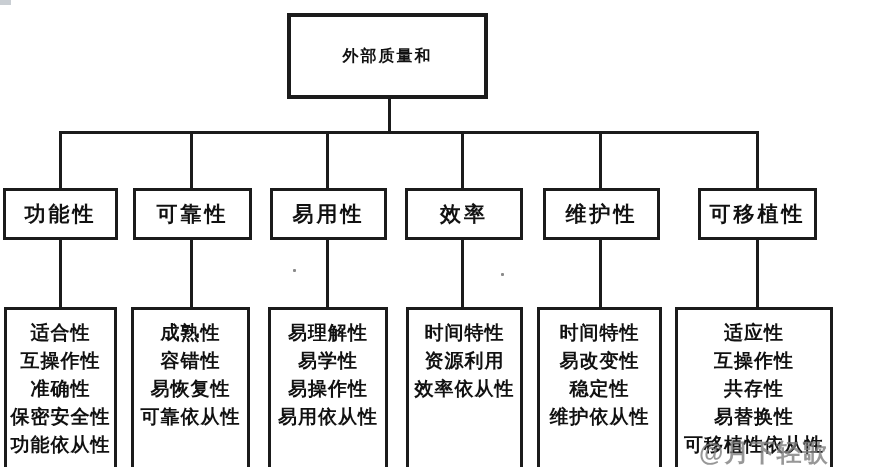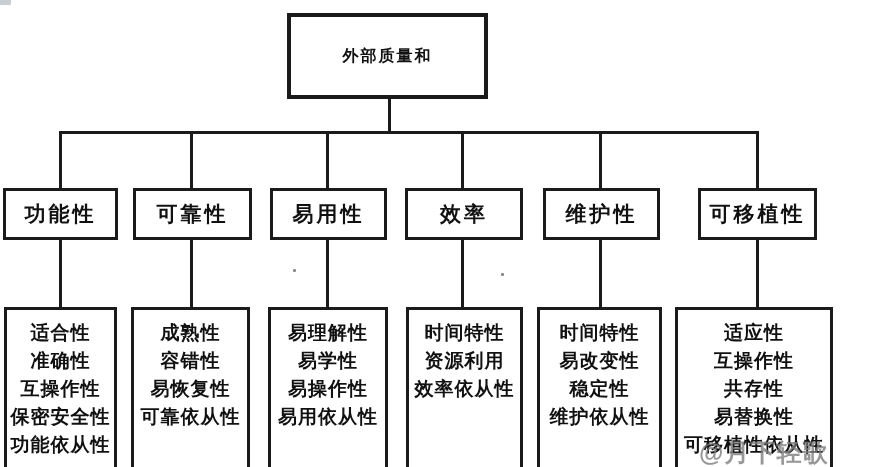--- a/index.html
+++ b/index.html
@@ -74,22 +74,22 @@
   <div class="conn" style="left:59px;top:240px;width:3px;height:67px;"></div>
   <div class="conn" style="left:190px;top:240px;width:3px;height:67px;"></div>
   <div class="conn" style="left:326px;top:240px;width:3px;height:67px;"></div>
   <div class="conn" style="left:461px;top:240px;width:3px;height:67px;"></div>
   <div class="conn" style="left:599px;top:240px;width:3px;height:67px;"></div>
   <div class="conn" style="left:756px;top:240px;width:3px;height:67px;"></div>
 
   <div class="box l3box" style="left:4px;top:307px;width:107px;height:175px;">
     <div class="lines">
       <span>适合性</span>
+      <span>互操作性</span>
       <span>准确性</span>
-      <span>互操作性</span>
       <span>保密安全性</span>
       <span>功能依从性</span>
     </div>
   </div>
   <div class="box l3box" style="left:131px;top:307px;width:113px;height:175px;">
     <div class="lines">
       <span>成熟性</span>
       <span>容错性</span>
       <span>易恢复性</span>
       <span>可靠依从性</span>

